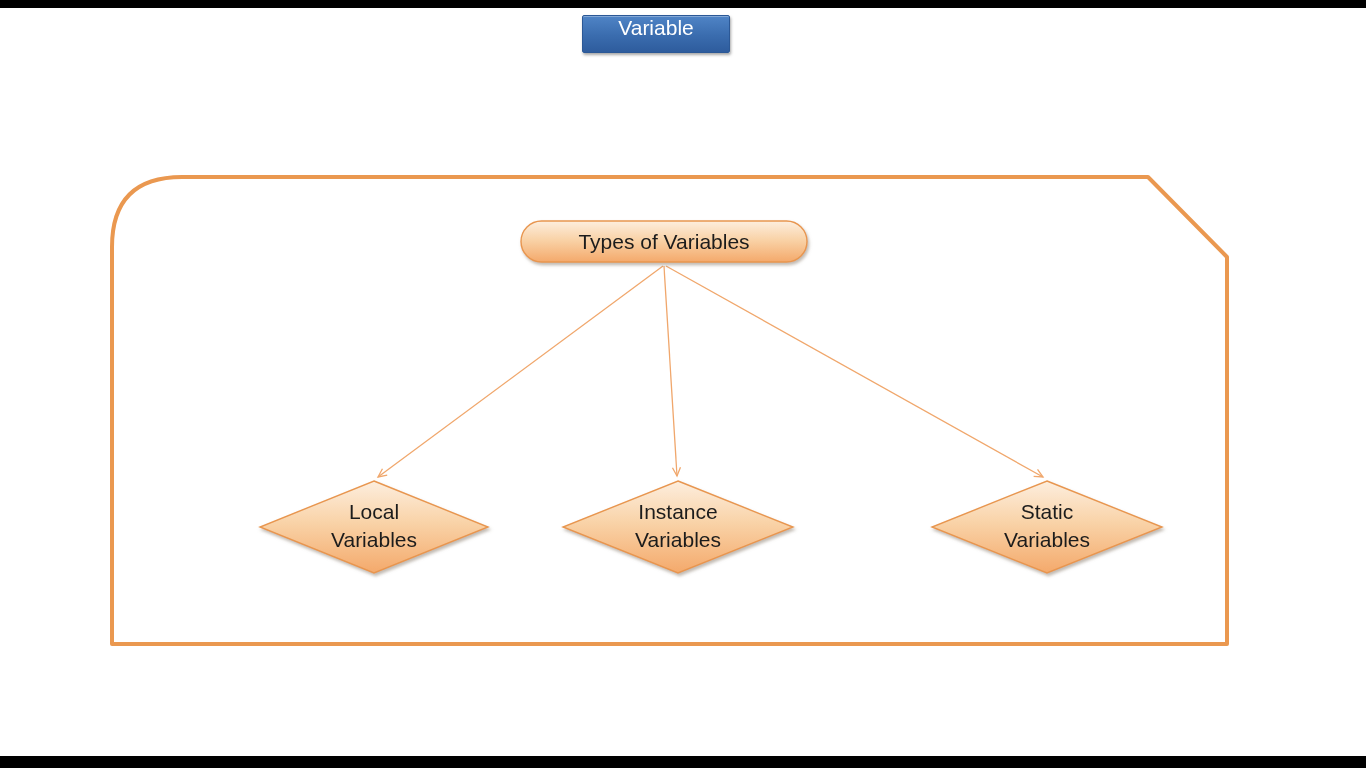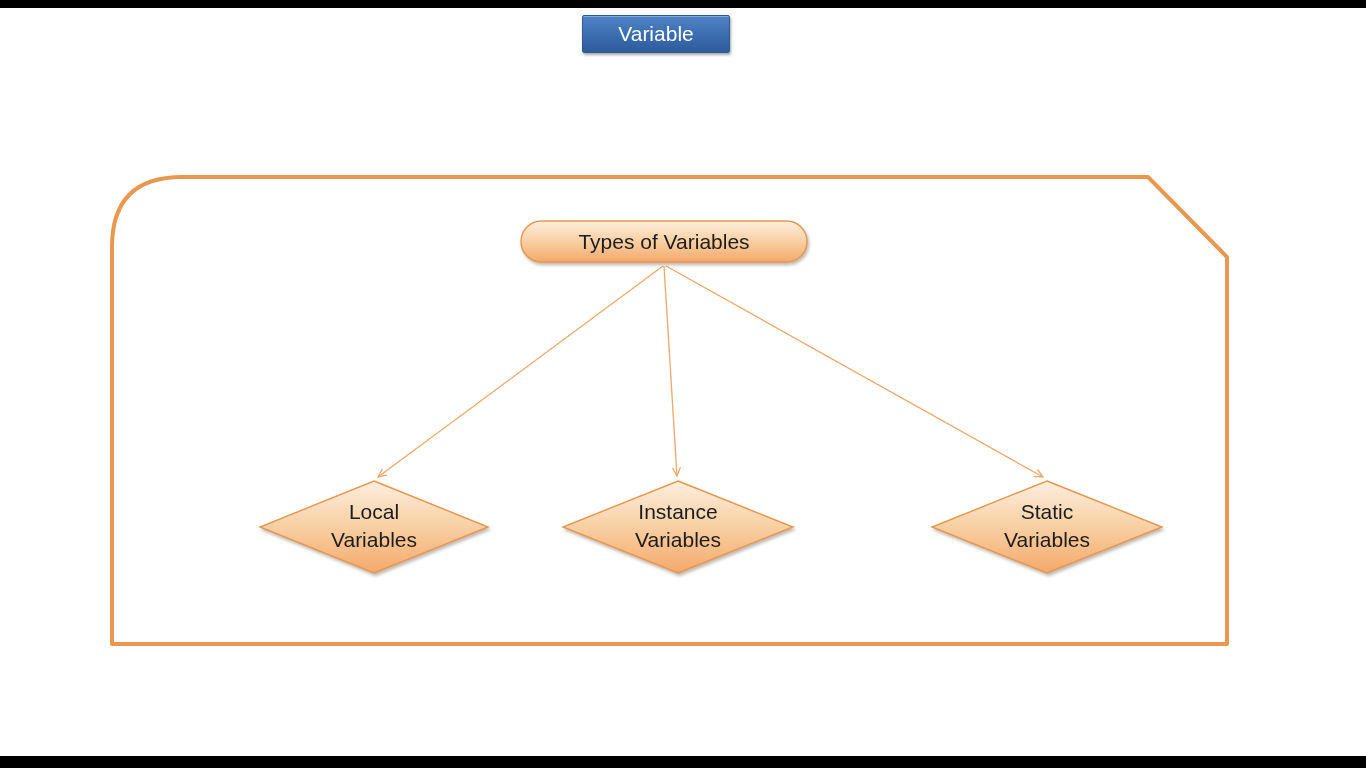--- a/index.html
+++ b/index.html
@@ -16,21 +16,21 @@
 
   .header-shape {
     position: absolute;
     left: 582px; top: 15px;
     width: 148px; height: 38px;
     box-sizing: border-box;
     background: linear-gradient(to bottom, #4f84c6 0%, #3a6cae 55%, #2e5c9d 100%);
     border: 1px solid #2b5896;
     border-radius: 2px;
     box-shadow: 1px 2px 3px rgba(0,0,0,0.35), inset 0 1px 0 rgba(255,255,255,0.30);
-    display: flex; align-items: center; justify-content: center;
+    display: flex; align-items: flex-start; justify-content: center;
     color: #ffffff;
     font-size: 21px;
   }
 
   svg.diagram { position: absolute; left: 0; top: 0; }
 
   .shape-label {
     font-family: "Liberation Sans", sans-serif;
     font-size: 21px;
     fill: #1c1c1c;

